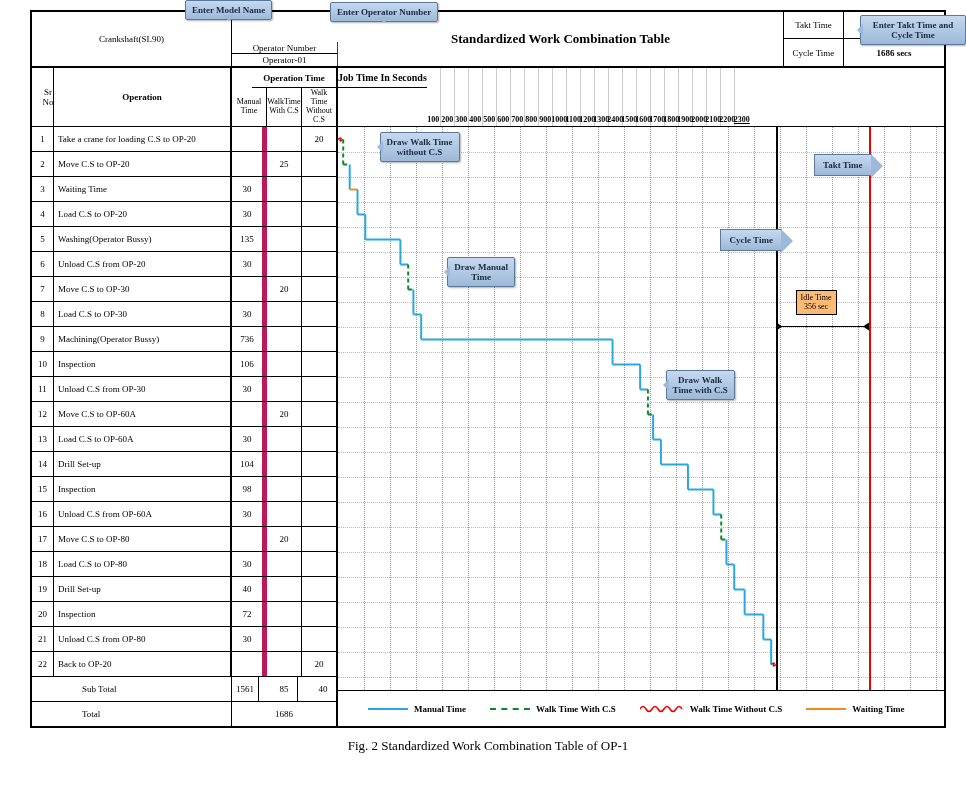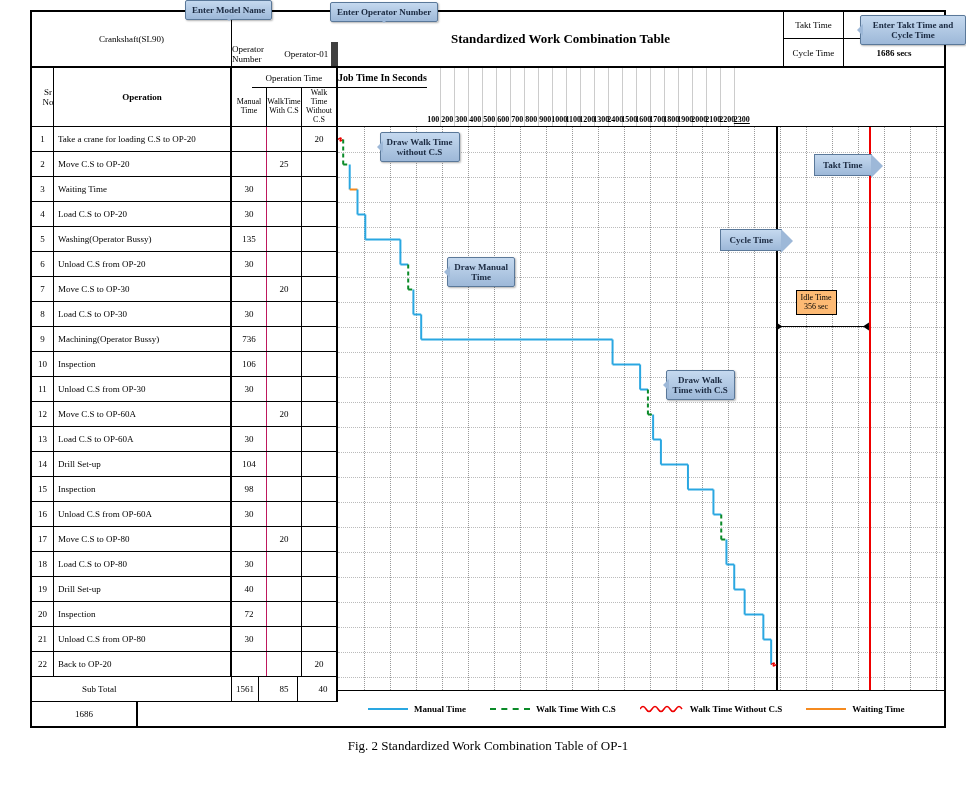--- a/index.html
+++ b/index.html
@@ -3,50 +3,50 @@
 <meta charset="utf-8">
 <style>
   * { box-sizing: border-box; }
   html,body { margin:0; padding:0; font-family: "Times New Roman", serif; font-size:9px; color:#000; background:#fff;}
   .page { width:966px; height:793px; padding:10px 20px 10px 30px; position:relative;}
   .frame { border:2px solid #000; width:100%; }
   
   .hdr { display:flex; height:54px; }
   .hdr .cell { position:relative; display:flex; align-items:center; justify-content:center; }
   .model-cell { width:200px; border-right:1px solid #000; flex-direction:column;}
-  .opnum-cell { width:106px; border-right:7px solid #404040; flex-direction:row;margin-top:30px;}
+  .opnum-cell { width:106px; border-right:1px solid #404040; flex-direction:column;margin-top:30px;}
   .title-cell { flex:1; border-right:1px solid #000; font-weight:bold; font-size:13px;}
   .takt-cell { width:160px; }
   .split-top { height:27px; width:100%; display:flex; align-items:center; justify-content:center; border-bottom:1px solid #000;}
   .split-bot { height:27px; width:100%; display:flex; align-items:center; justify-content:center;}
   .takt-row { display:flex; height:27px; width:100%;}
   .takt-label { width:60px; border-right:1px solid #000; border-bottom:1px solid #000; display:flex; align-items:center; justify-content:center;}
   .takt-val   { flex:1; border-bottom:1px solid #000; display:flex; align-items:center; justify-content:center; font-weight:bold;}
   .takt-row.last .takt-label, .takt-row.last .takt-val{ border-bottom:none;}
   
   .thead { display:flex; border-top:2px solid #000; height:60px;}
   .th-sr  { width:22px; border-right:1px solid #000; display:flex; align-items:center; justify-content:center; text-align:center;}
   .th-op  { width:178px; border-right:2px solid #000; display:flex; align-items:center; justify-content:center; font-weight:bold;}
   .th-time{ width:106px; border-right:2px solid #000; display:flex; flex-direction:column;}
-  .th-time-top{height:20px; border-bottom:1px solid #000; display:flex; align-items:center; justify-content:center; font-weight:normal;margin-left:20px;}
+  .th-time-top{height:20px; border-bottom:1px solid #000; display:flex; align-items:center; justify-content:center; font-weight:bold;margin-left:20px;}
   .th-time-cols{flex:1; display:flex;}
   .th-time-cols div{ flex:1; border-right:1px solid #000; display:flex; align-items:center; justify-content:center; text-align:center; font-size:8px; line-height:1.1;}
   .th-time-cols div:last-child{border-right:none;}
   .th-chart{ flex:1; display:flex; flex-direction:row;}
   .th-chart-top{height:20px; border-bottom:1px solid #000; display:flex; align-items:center; justify-content:center; font-weight:bold; font-size:10px;}
   .th-chart-axis{flex:1; display:flex;}
   .tick{ width:14px; border-right:1px solid #ccc; display:flex; align-items:flex-end; justify-content:center; font-weight:bold; font-size:8px; padding-bottom:2px;}
   .tick:last-child{border-right:none;text-decoration:underline;}
   
   .tbody { display:flex; }
   .left-cols { width:306px; }
   .row { display:flex; height:25px; border-top:1px solid #000;}
   .row .c-sr  { width:22px;  border-right:1px solid #000; display:flex; align-items:center; justify-content:center;}
   .row .c-op  { width:178px; border-right:2px solid #000; display:flex; align-items:center; padding-left:4px;}
-  .row .c-mt  { width:35px;  border-right:1px solid #be185d; display:flex; align-items:center; justify-content:center;}
+  .row .c-mt  { width:35px;  border-right:5px solid #be185d; display:flex; align-items:center; justify-content:center;}
   .row .c-wt  { width:35px;  border-right:1px solid #000; display:flex; align-items:center; justify-content:center;}
   .row .c-wo  { width:36px;  border-right:2px solid #000; display:flex; align-items:center; justify-content:center;}
   .totals .row { font-weight:normal;}
   .totals .lab { width:200px; border-right:1px solid #000; display:flex; align-items:center; padding-left:50px;}
   .totals .t3  { width:106px; border-right:2px solid #000; display:flex;gap:12px;}
   .totals .t3 div{flex:1; border-right:1px solid #000; display:flex; align-items:center; justify-content:center;}
   .totals .t3 div:last-child{border-right:none;}
   
   .chart-wrap { flex:1; position:relative; border-top:1px solid #000; overflow:hidden;}
   .grid-v { position:absolute; top:0; bottom:36px; width:0; border-right:1px dotted #999;}
@@ -308,20 +308,21 @@
         <div class="totals">
           <div class="row">
             <div class="lab">Sub Total</div>
             <div class="t3">
               <div>1561</div>
               <div>85</div>
               <div>40</div>
             </div>
           </div>
           <div class="row">
+            <div class="lab">Total</div>
             <div class="t3">
                 <div style="flex:3;border-right:none;">1686</div>
               </div>
           </div>
         </div>
       </div>
       <div class="chart-wrap" id="chart">
 
         <div class="legend">
           <div class="leg-item">

